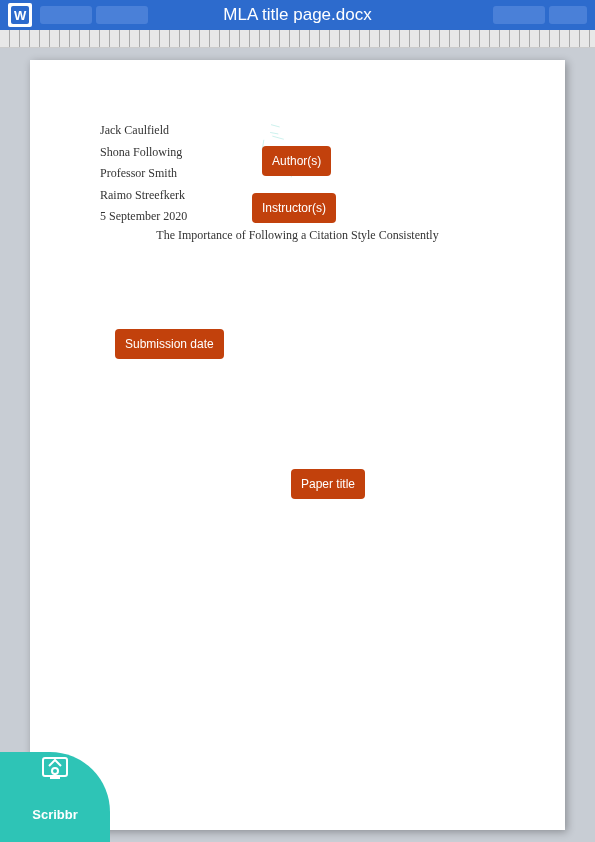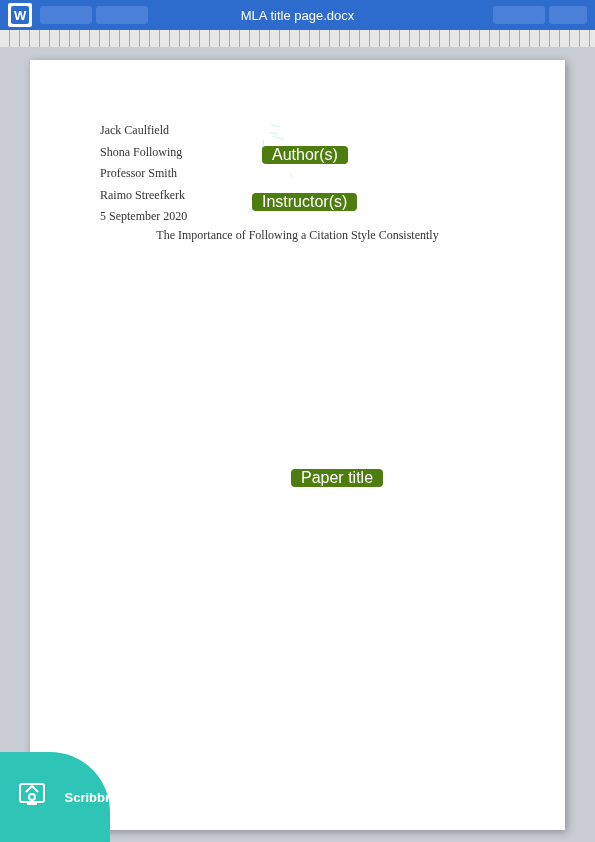--- a/index.html
+++ b/index.html
@@ -17,21 +17,21 @@
       background: #2d6bcd;
       height: 30px;
       display: flex;
       align-items: center;
       justify-content: center;
       position: relative;
       padding: 0 8px;
     }
     .toolbar-title {
       color: white;
-      font-size: 13px;
+      font-size: 17px;
       font-weight: normal;
     }
     .toolbar-left {
       position: absolute;
       left: 8px;
       display: flex;
       align-items: center;
       gap: 4px;
     }
     .toolbar-right {
@@ -121,43 +121,43 @@
     .paper-title {
       text-align: center;
       font-size: 12px;
       color: #333;
       font-family: 'Times New Roman', Times, serif;
     }
 
     
     .annotation {
       position: absolute;
-      background: #4d7c0f;
-      color: white;
-      padding: 0 10px;
+      background: #c2410c;
+      color: white;
+      padding: 8px 10px;
       border-radius: 4px;
-      font-size: 16px;
+      font-size: 12px;
       font-weight: 500;
       white-space: nowrap;
       font-family: Arial, sans-serif;
     }
 
     
     .scribbr-logo {
       position: absolute;
       bottom: 0;
       left: 0;
       width: 110px;
       height: 90px;
       background: #2ec4b6;
       border-radius: 0 60px 0 0;
       display: flex;
-      flex-direction: row;
-      align-items: center;
-      justify-content: flex-end;
+      flex-direction: column;
+      align-items: center;
+      justify-content: flex-start;
       gap: 16px;
     }
     .scribbr-logo-icon {
       color: white;
       font-size: 26px;
     }
     .scribbr-logo-text {
       color: white;
       font-size: 13px;
       font-weight: bold;
@@ -221,20 +221,21 @@
         <line x1="55" y1="180" x2="75" y2="213" stroke="#2ec4b6" stroke-width="1.5"></line>
 
         <line x1="230" y1="322" x2="230" y2="345" stroke="#2ec4b6" stroke-width="1.5"></line>
       </svg>
 
       <div class="annotation" style="top: 26px; left: 162px;">Author(s)</div>
 
       <div class="annotation" style="top: 73px; left: 152px;">Instructor(s)</div>
 
 
+      <div class="annotation" style="top: 209px; left: 15px;">Submission date</div>
 
       <div class="annotation" style="top: 349px; left: 191px;">Paper title</div>
     </div>
   </div>
 </div>
 
 <div class="scribbr-logo">
   <div class="scribbr-logo-icon">
     <svg width="32" height="32" viewBox="0 0 32 32" fill="none" xmlns="http://www.w3.org/2000/svg">
       <rect x="4" y="6" width="24" height="18" rx="2" stroke="white" stroke-width="2" fill="none"></rect>

